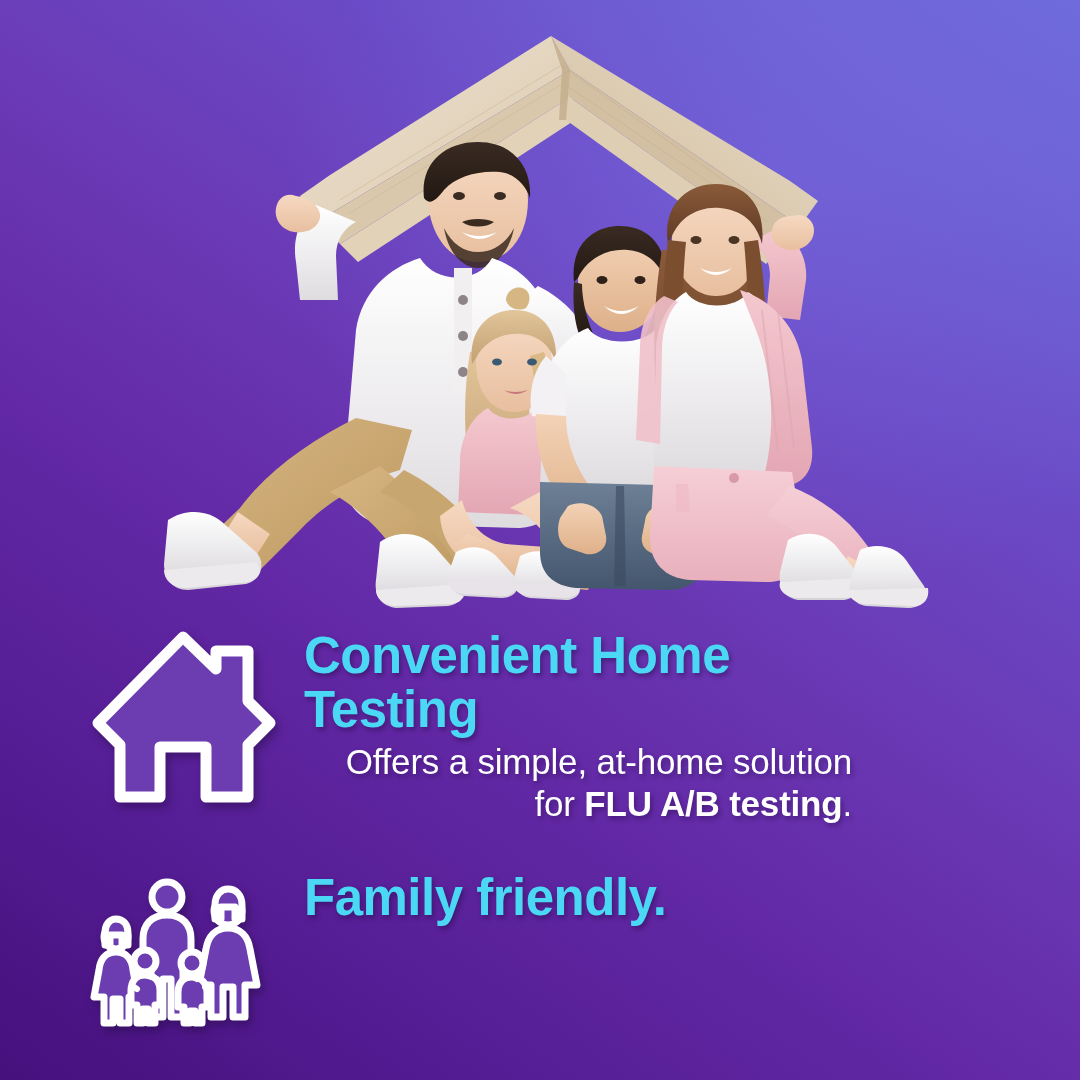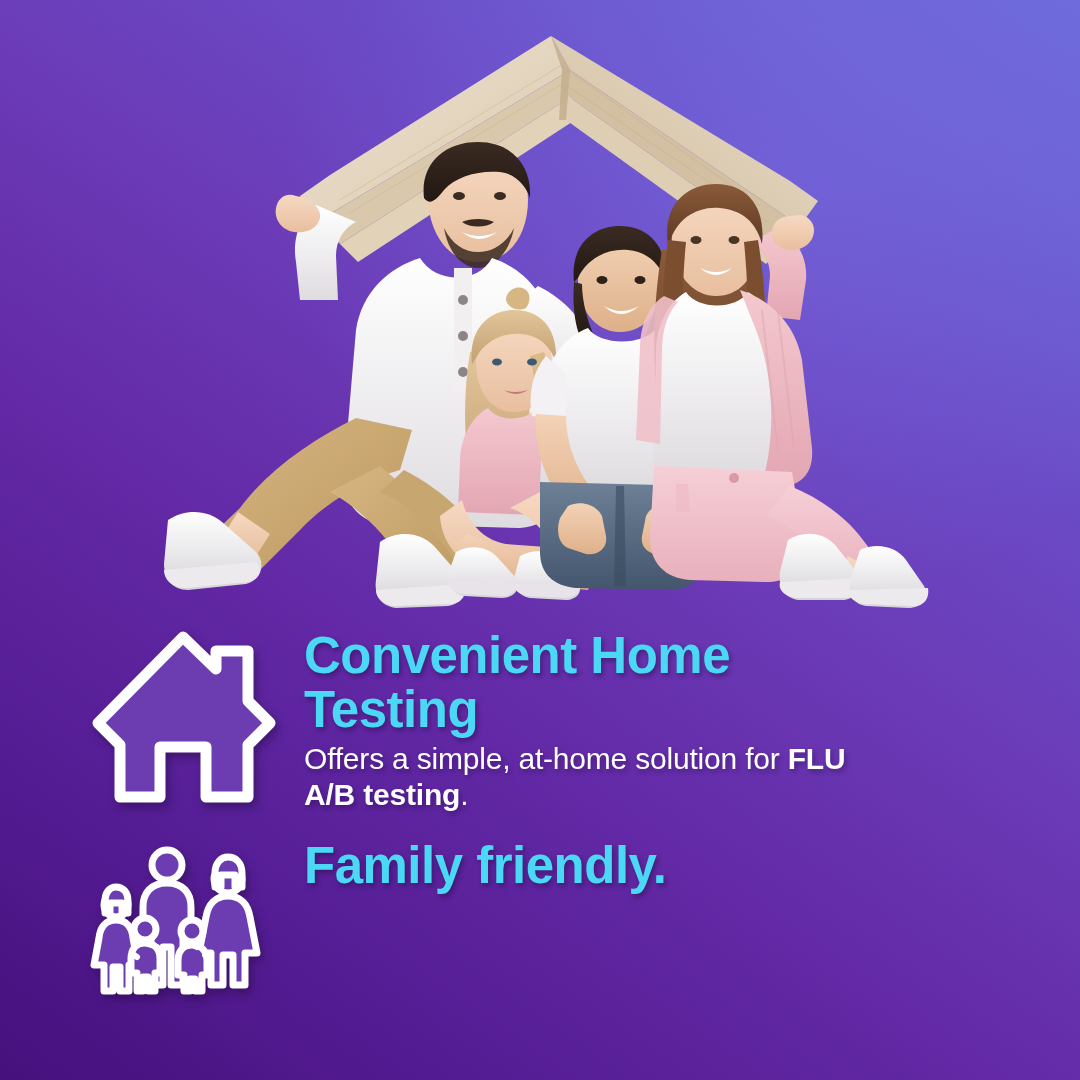--- a/index.html
+++ b/index.html
@@ -30,37 +30,38 @@
 
   
   .photo-wrap {
     position:absolute; left:0; top:0; width:1080px; height:640px;
   }
   .photo { position:absolute; left:0; top:0; width:1080px; height:640px; }
 
   
   .features { position:absolute; left:0; top:625px; width:892px; }
   .feature { display:flex; align-items:flex-start; padding:0 40px 0 78px; }
-  .feature + .feature { margin-top:22px; }
+  .feature + .feature { margin-top:42px; }
 
   .f-icon { flex:0 0 auto; display:flex; align-items:flex-start; justify-content:center; }
   .f-icon.house { width:210px; padding-top:6px; }
   .f-icon.family { width:210px; padding-top:8px; }
 
   .f-text { flex:1 1 auto; padding-left:16px; padding-top:4px; }
 
   .f-head {
     font-size:51px; font-weight:bold; letter-spacing:-.5px;
     color:#4BD8F5; line-height:1.06;
     text-shadow:2px 3px 5px rgba(30,8,60,.45);
   }
   .f-body {
-    font-size:30px; color:#FFFFFF; line-height:1.2;
+    font-size:35px; color:#FFFFFF; line-height:1.2;
     margin-top:4px; letter-spacing:-.2px;
     text-shadow:2px 3px 5px rgba(30,8,60,.42);
+    text-align:right;
   }
   .f-body b { font-weight:bold; }
 
   .drop { filter:drop-shadow(3px 5px 5px rgba(30,8,60,.45)); }
 </style>
 </head>
 <body>
 
 <div class="bg"></div>
 <div class="bg-wash"></div>

